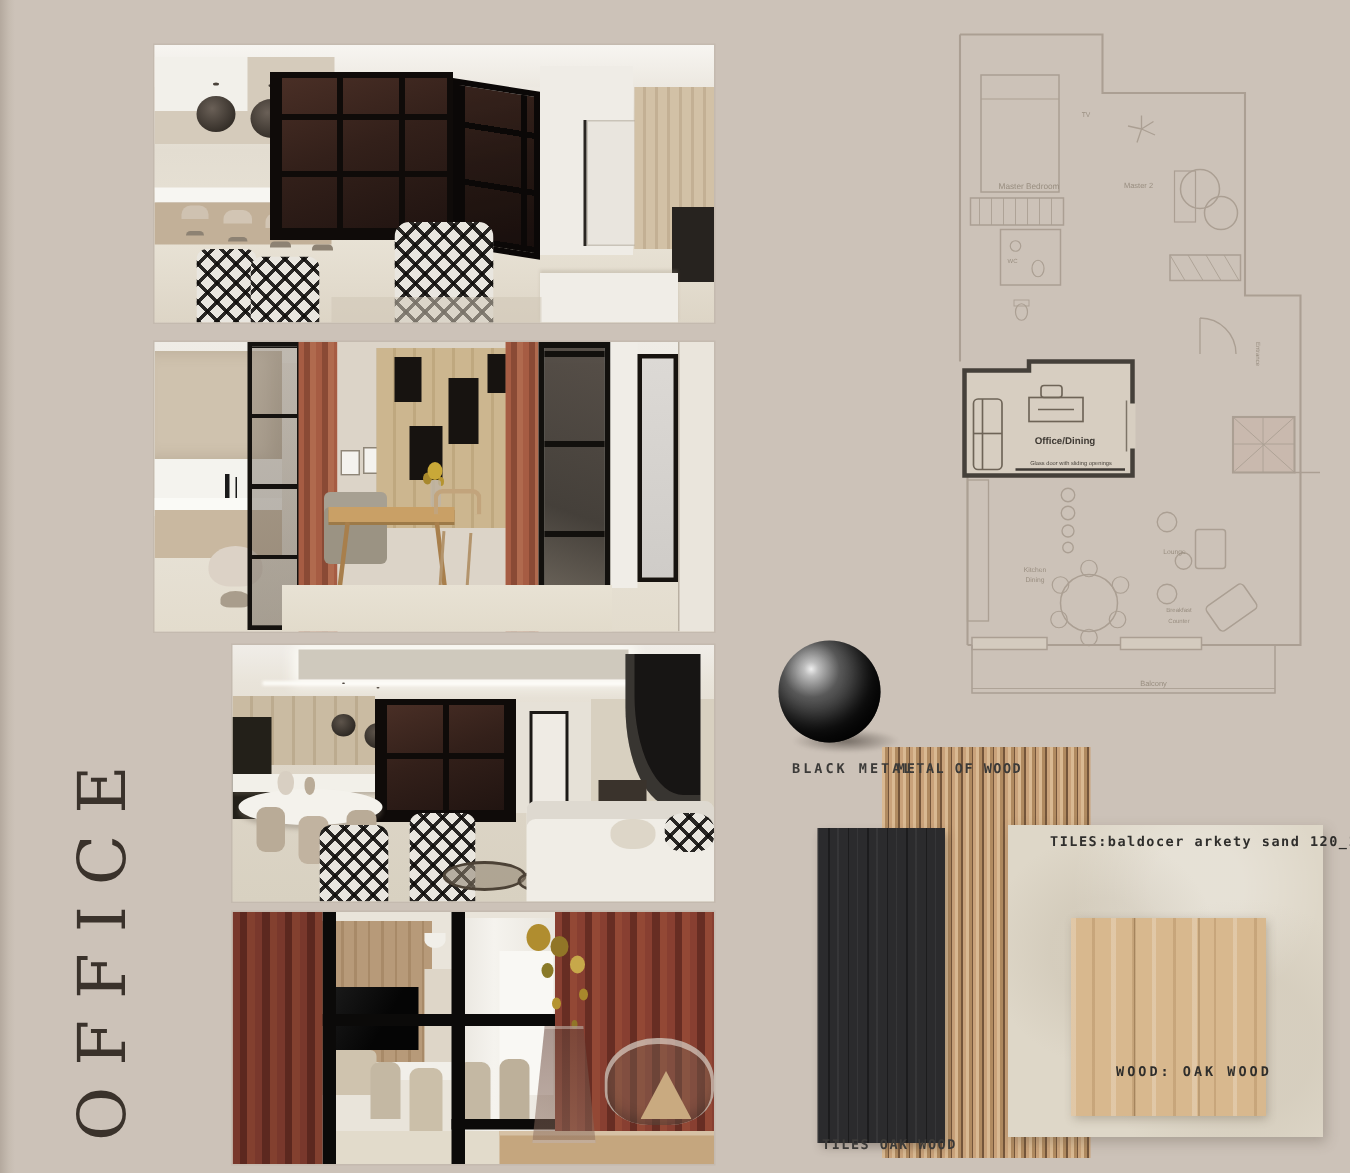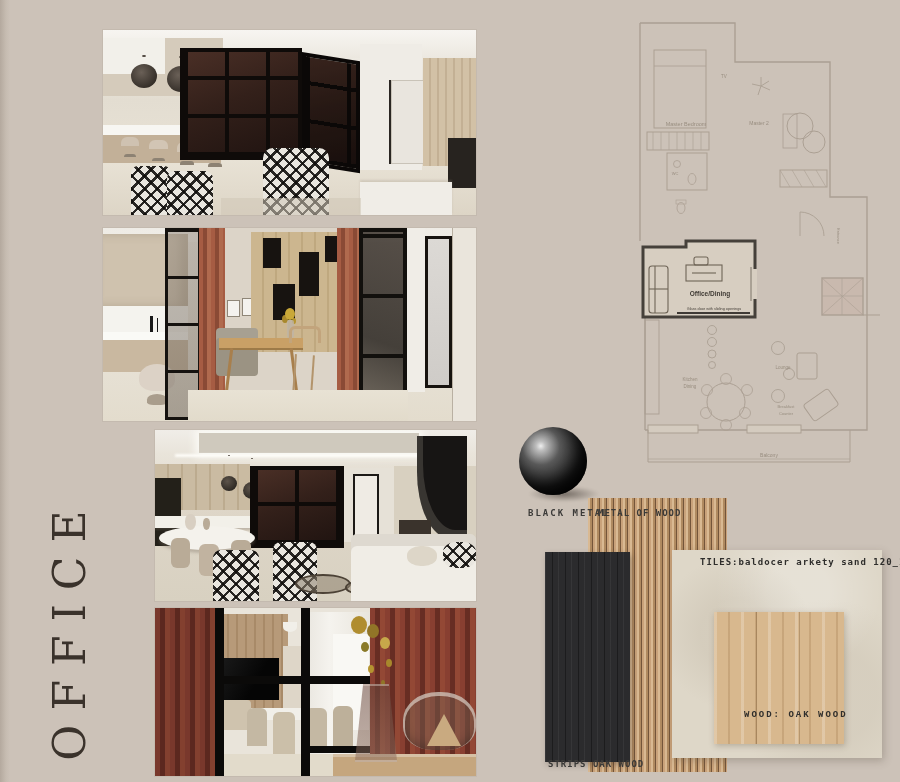--- a/index.html
+++ b/index.html
@@ -271,16 +271,16 @@
   <i class="abs sphere" style="left:519px;top:427px;"></i>
 
   <i class="abs strips" style="left:588px;top:498px;width:139px;height:274px;"></i>
   <i class="abs blackoak" style="left:545px;top:552px;width:85px;height:210px;"></i>
   <i class="abs tile" style="left:672px;top:550px;width:210px;height:208px;"></i>
   <i class="abs oak" style="left:714px;top:612px;width:130px;height:132px;"></i>
 
   <i class="abs mlabel" style="left:528px;top:508px;">BLACK METAL</i>
   <i class="abs mlabel" style="left:598px;top:508px;letter-spacing:1px;">METAL OF WOOD</i>
   <i class="abs mlabel2" style="left:700px;top:557px;">TILES:baldocer arkety sand 120_120</i>
-  <i class="abs mlabel2" style="left:744px;top:710px;letter-spacing:2px;font-family:Liberation Mono, monospace;">WOOD: OAK WOOD</i>
-  <i class="abs mlabel" style="left:548px;top:759px;letter-spacing:1px;">STRIPS OAK WOOD</i>
+  <i class="abs mlabel2" style="left:744px;top:710px;letter-spacing:2px;">WOOD: OAK WOOD</i>
+  <i class="abs mlabel" style="left:548px;top:759px;letter-spacing:1px;">TILES OAK WOOD</i>
 
 </div>
 
 </body></html>

